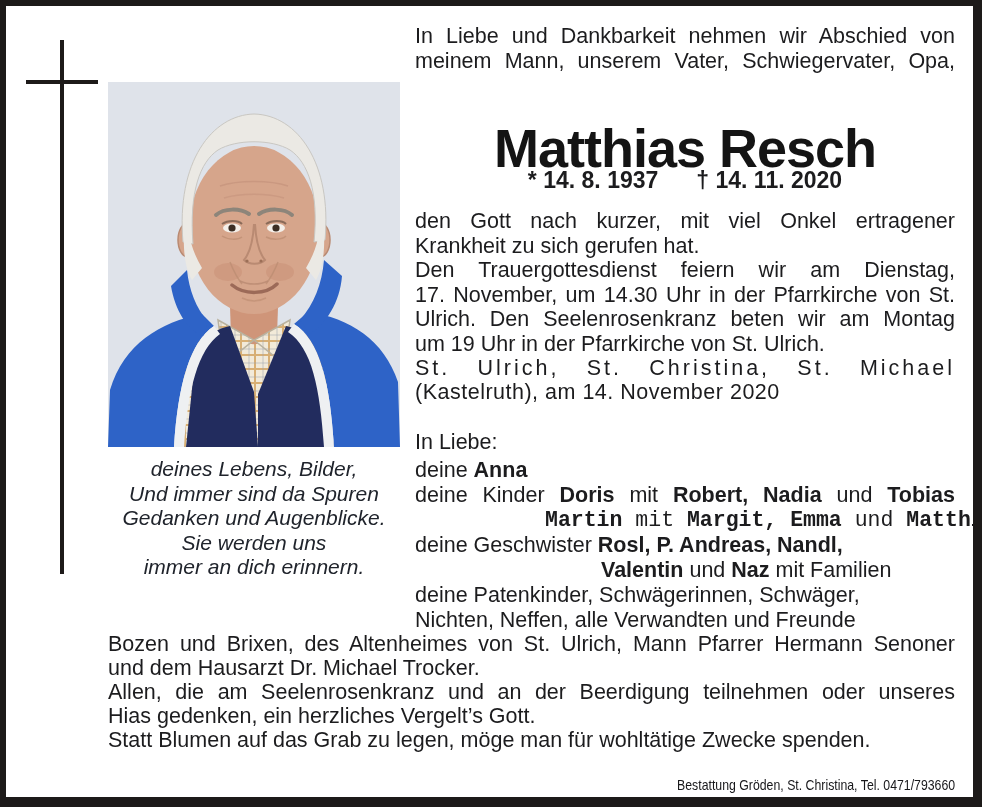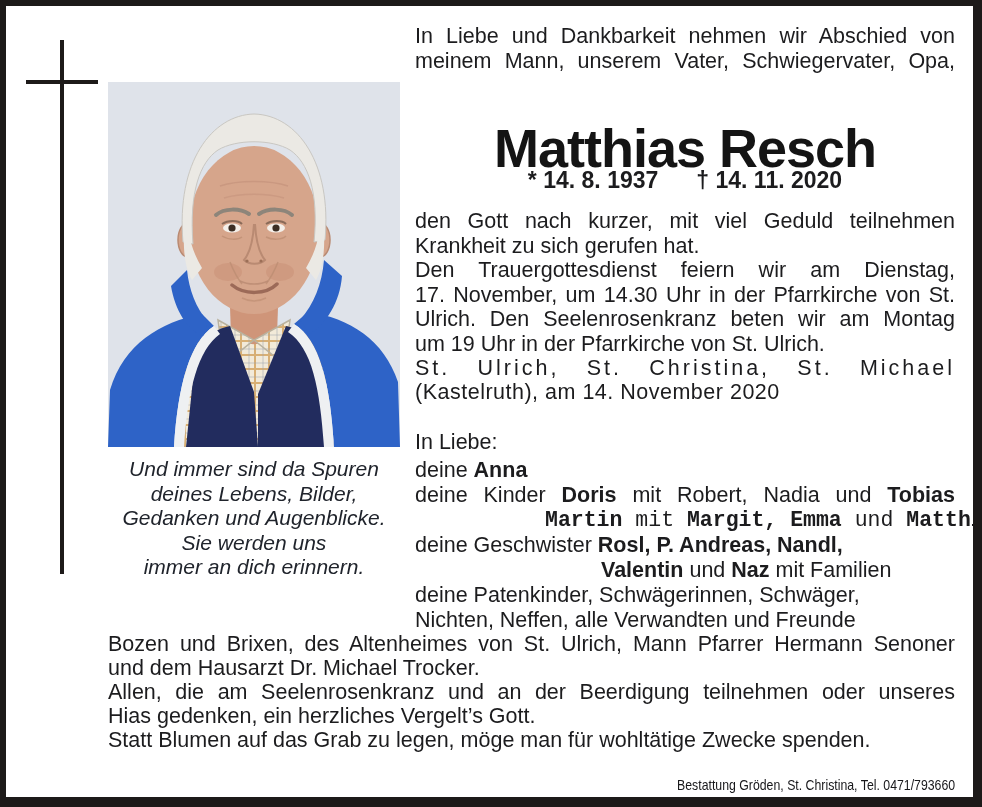--- a/index.html
+++ b/index.html
@@ -133,59 +133,59 @@
         <path d="M122,180 C126,190 130,197 134,202" fill="none" stroke="#bb8b70" stroke-width="1.5" opacity="0.7"></path>
         <path d="M170,180 C166,190 162,197 158,202" fill="none" stroke="#bb8b70" stroke-width="1.5" opacity="0.7"></path>
 
         <path d="M124,203 C136,213 158,213 169,202" fill="none" stroke="#9c6a58" stroke-width="3.5" stroke-linecap="round"></path>
         <path d="M132,199 C140,203 152,203 160,199" fill="none" stroke="#b98a72" stroke-width="1.5" opacity="0.8"></path>
         <path d="M134,216 C142,220 150,220 158,216" fill="none" stroke="#bb8b70" stroke-width="1.5" opacity="0.6"></path>
       </svg>
     </div>
 
     <div class="verse">
+      <div class="ln">deines Lebens, Bilder,</div>
       <div class="ln">Und immer sind da Spuren</div>
-      <div class="ln">deines Lebens, Bilder,</div>
       <div class="ln">Gedanken und Augenblicke.</div>
       <div class="ln">Sie werden uns</div>
       <div class="ln">immer an dich erinnern.</div>
     </div>
 
     <div class="rcol intro">
       <div class="ln j">In Liebe und Dankbarkeit nehmen wir Abschied von</div>
       <div class="ln j">meinem Mann, unserem Vater, Schwiegervater, Opa,</div>
     </div>
 
     <div class="rcol name">Matthias Resch</div>
 
     <div class="rcol dates">
       <span>* 14. 8. 1937</span><span class="gap"></span><span>† 14. 11. 2020</span>
     </div>
 
     <div class="rcol bodytxt">
-      <div class="ln j">den Gott nach kurzer, mit viel Geduld teilnehmen</div>
+      <div class="ln j">den Gott nach kurzer, mit viel Onkel ertragener</div>
       <div class="ln">Krankheit zu sich gerufen hat.</div>
       <div class="ln j">Den Trauergottesdienst feiern wir am Dienstag,</div>
       <div class="ln j">17. November, um 14.30 Uhr in der Pfarrkirche von St.</div>
       <div class="ln j">Ulrich. Den Seelenrosenkranz beten wir am Montag</div>
       <div class="ln">um 19 Uhr in der Pfarrkirche von St. Ulrich.</div>
     </div>
 
     <div class="rcol place">
       <div class="ln j sp1">St. Ulrich, St. Christina, St. Michael</div>
       <div class="ln sp2">(Kastelruth), am 14. November 2020</div>
     </div>
 
     <div class="rcol salut">
       <div class="ln">In Liebe:</div>
     </div>
 
     <div class="rcol family">
       <div class="ln"><span>deine </span><span style="font-weight: 700; text-align: right;">Anna</span></div>
-      <div class="ln j"><span>deine Kinder </span><span style="font-weight: 700;">Doris</span><span> mit </span><span style="font-weight: 400;">Robert, Nadia</span><span> und </span><span style="font-weight: 700;">Tobias</span></div>
+      <div class="ln j"><span>deine Kinder </span><span style="font-weight: 700;">Doris</span><span> mit </span><span style="font-weight: 700;">Robert, Nadia</span><span> und </span><span style="font-weight: 700;">Tobias</span></div>
       <div class="ln j ind-a"><span style="font-weight: 700;">Martin</span><span> mit </span><span style="font-weight: 700;">Margit, Emma</span><span> und </span><span style="font-weight: 700;">Matthias</span></div>
       <div class="ln"><span>deine Geschwister </span><span style="font-weight: 700;">Rosl, P. Andreas, Nandl,</span></div>
       <div class="ln ind-b"><span style="font-weight: 700;">Valentin</span><span> und </span><span style="font-weight: 700;">Naz</span><span> mit Familien</span></div>
       <div class="ln"><span>deine Patenkinder, Schwägerinnen, Schwäger,</span></div>
       <div class="ln"><span>Nichten, Neffen, alle Verwandten und Freunde</span></div>
     </div>
 
     <div class="thanks">
       <div class="ln j">Bozen und Brixen, des Altenheimes von St. Ulrich, Mann Pfarrer Hermann Senoner</div>
       <div class="ln">und dem Hausarzt Dr. Michael Trocker.</div>

